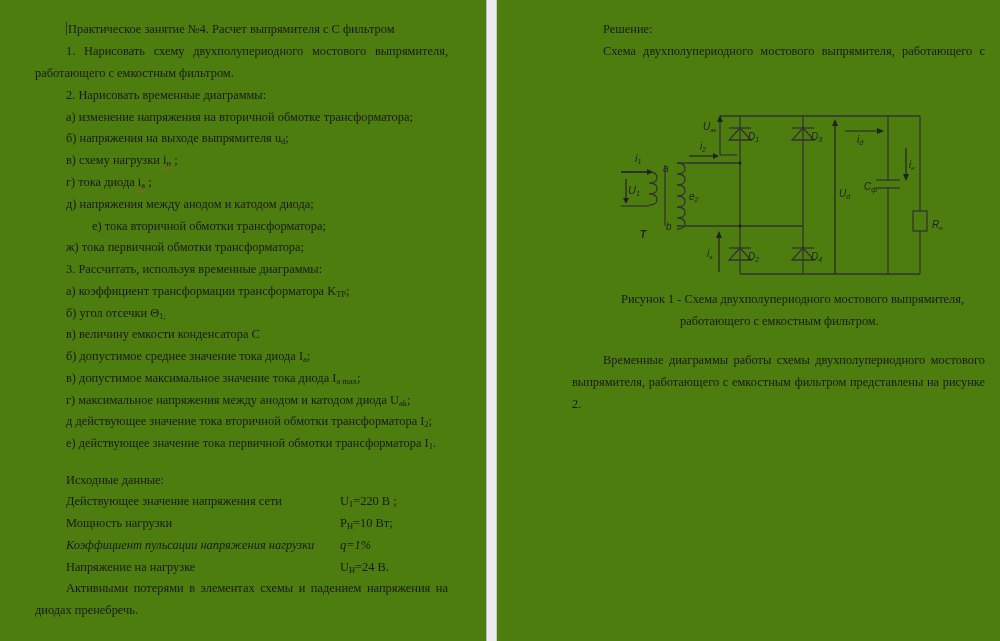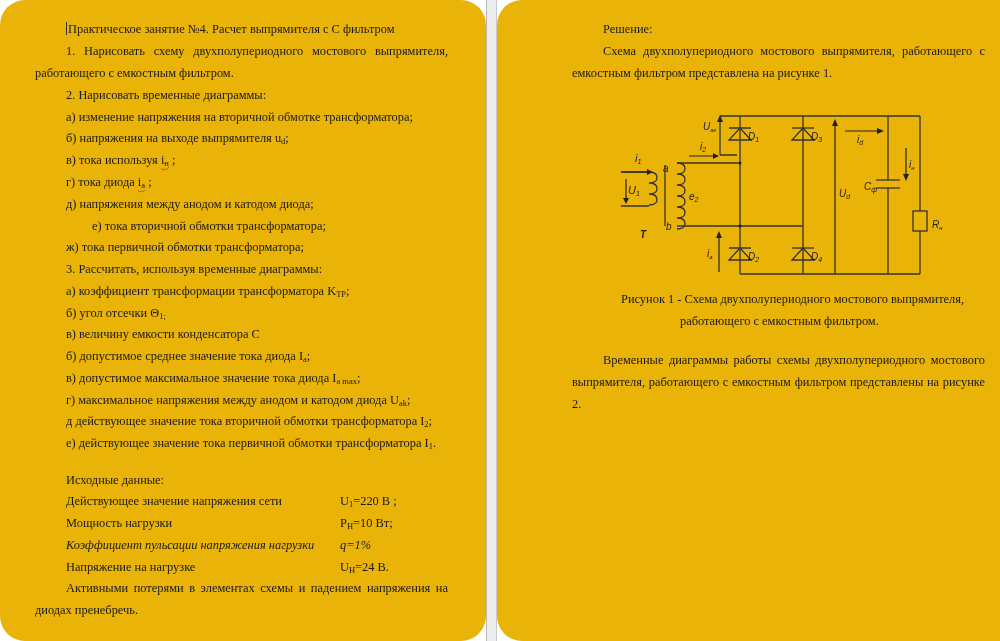--- a/index.html
+++ b/index.html
@@ -4,23 +4,22 @@
 <style>
   html, body { margin: 0; padding: 0; }
   body {
     width: 1000px; height: 641px; overflow: hidden;
     background: #ffffff;
     font-family: "Liberation Serif", "DejaVu Serif", serif;
     color: #1a1a1a;
     position: relative;
   }
   .page {
-    position: absolute; top: 0; height: 641px; background: #eab308;
+    position: absolute; top: 0; height: 641px; background: #4d7c0f;
     overflow: hidden;
-    border-radius: 25px;
   }
   #page-left { left: 0; width: 486px; }
   #page-right { left: 497px; width: 596px; }
   .gutter {
     position: absolute; top: 0; left: 486px; width: 11px; height: 641px;
     background: #ececec;
     border-left: 1px solid #b9b9b9; border-right: 1px solid #c9c9c9;
     box-sizing: border-box;
   }
   .line {
@@ -40,21 +39,21 @@
 
   <div class="line" style="left:66px; top:22px;"><span class="cursor"></span><span>Практическое занятие №4. Расчет выпрямителя с С фильтром</span></div>
 
   <div class="line just" style="left:66px; top:44px; width:382px;">1. Нарисовать схему двухполупериодного мостового выпрямителя,</div>
   <div class="line" style="left:35px; top:66px;">работающего с емкостным фильтром.</div>
 
   <div class="line" style="left:66px; top:88px;">2. Нарисовать временные диаграммы:</div>
 
   <div class="line" style="left:66px; top:110px;">а) изменение напряжения на вторичной обмотке трансформатора;</div>
   <div class="line" style="left:66px; top:131px;"><span>б) напряжения на выходе выпрямителя u</span><sub>d</sub><span>;</span></div>
-  <div class="line" style="left:66px; top:153px;"><span>в) тока используя </span><span class="u-red"><span>i</span><sub>н</sub></span><span> ;</span></div>
+  <div class="line" style="left:66px; top:153px;"><span>в) схему нагрузки </span><span class="u-red"><span>i</span><sub>н</sub></span><span> ;</span></div>
   <div class="line" style="left:66px; top:175px;"><span>г) тока диода </span><span class="u-red"><span>i</span><sub>а</sub></span><span> ;</span></div>
   <div class="line" style="left:66px; top:197px;">д) напряжения между анодом и катодом диода;</div>
   <div class="line" style="left:66px; top:219px;margin-left:26px;">е) тока вторичной обмотки трансформатора;</div>
   <div class="line" style="left:66px; top:240px;">ж) тока первичной обмотки трансформатора;</div>
 
   <div class="line" style="left:66px; top:262px;">3. Рассчитать, используя временные диаграммы:</div>
 
   <div class="line" style="left:66px; top:284px;"><span>а) коэффициент трансформации трансформатора  K</span><sub>ТР</sub><span>;</span></div>
   <div class="line" style="left:66px; top:306px;"><span>б) угол отсечки Θ</span><sub>1;</sub></div>
   <div class="line" style="left:66px; top:327px;">в) величину емкости конденсатора С</div>
@@ -85,21 +84,20 @@
 
   <div class="line just" style="left:66px; top:581px; width:382px;">Активными потерями в элементах схемы и падением напряжения на</div>
   <div class="line" style="left:35px; top:603px;">диодах пренебречь.</div>
 </div>
 
 <div class="gutter"></div>
 
 <div class="page" id="page-right">
   <div class="line" style="left:106px; top:22px;">Решение:</div>
   <div class="line just" style="left:106px; top:44px; width:382px;">Схема двухполупериодного мостового выпрямителя, работающего с</div>
-  <div class="line" style="left:75px; top:66px;">емкостным фильтром представлена на рисунке 1.</div>
 
   <svg style="position:absolute; left:0; top:0;" width="503" height="290" viewBox="0 0 503 290">
     <g stroke="#333" stroke-width="1.3" fill="none">
 
       <line x1="124" y1="172" x2="152" y2="172"></line>
       <line x1="124" y1="206" x2="152" y2="206"></line>
       <path d="M152,172 q8,0 8,5.5 q0,5.5 -8,5.5 q8,0 8,5.5 q0,5.5 -8,5.5 q8,0 8,5.5 q0,5.5 -8,5.5"></path>
 
       <line x1="168" y1="165" x2="168" y2="226"></line>
 

